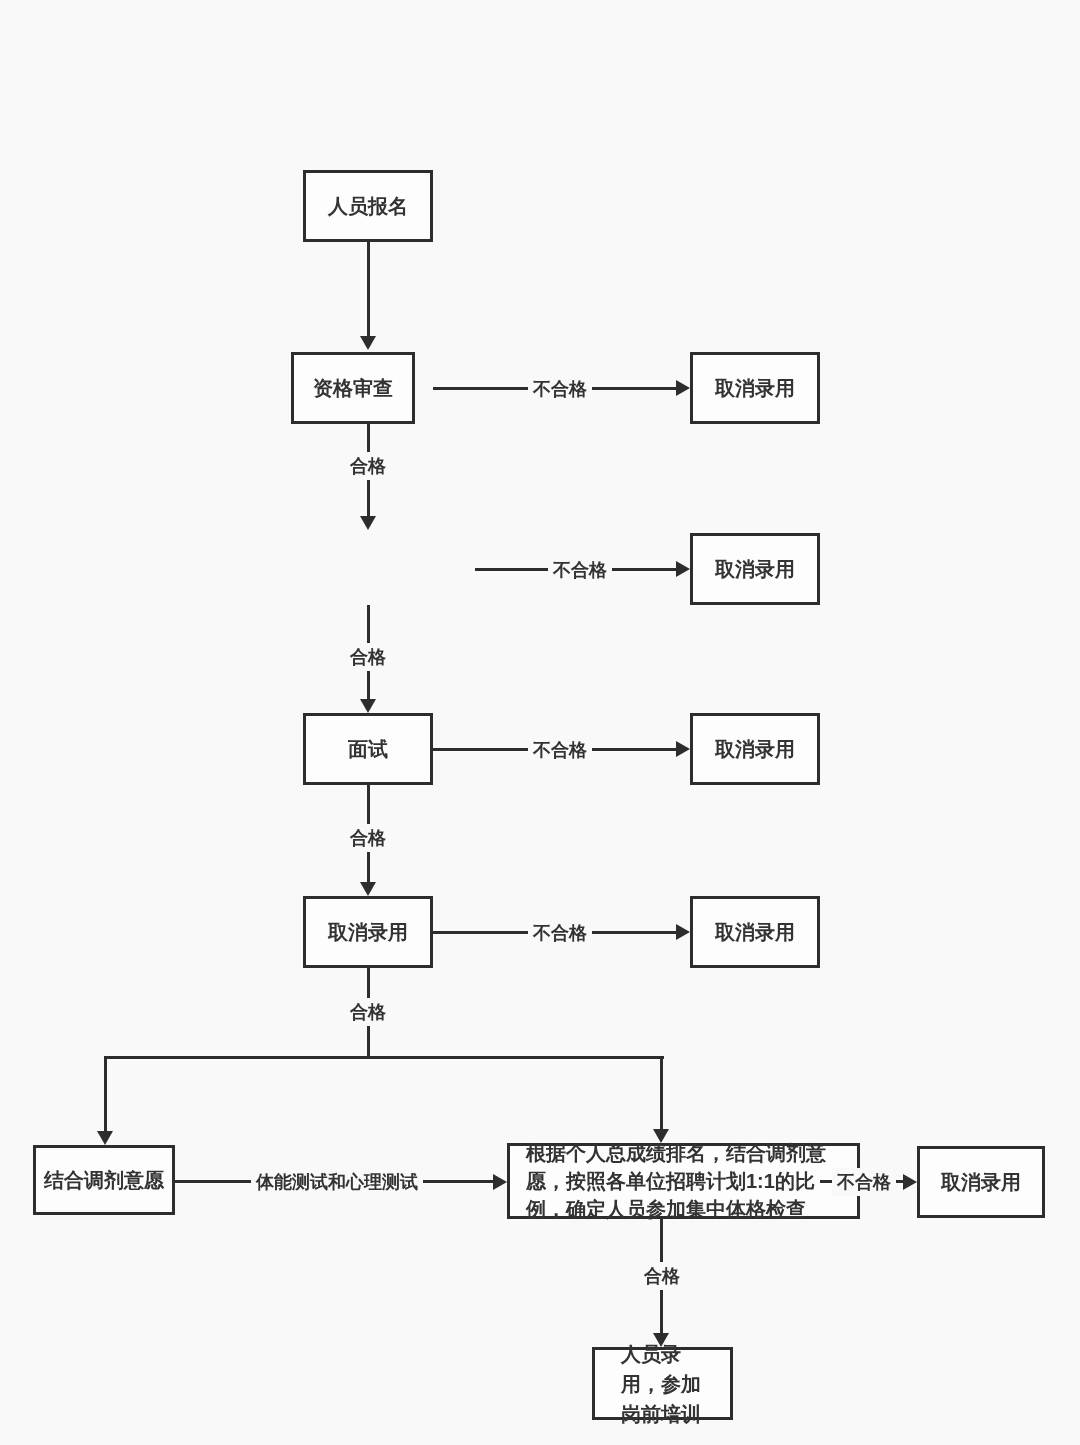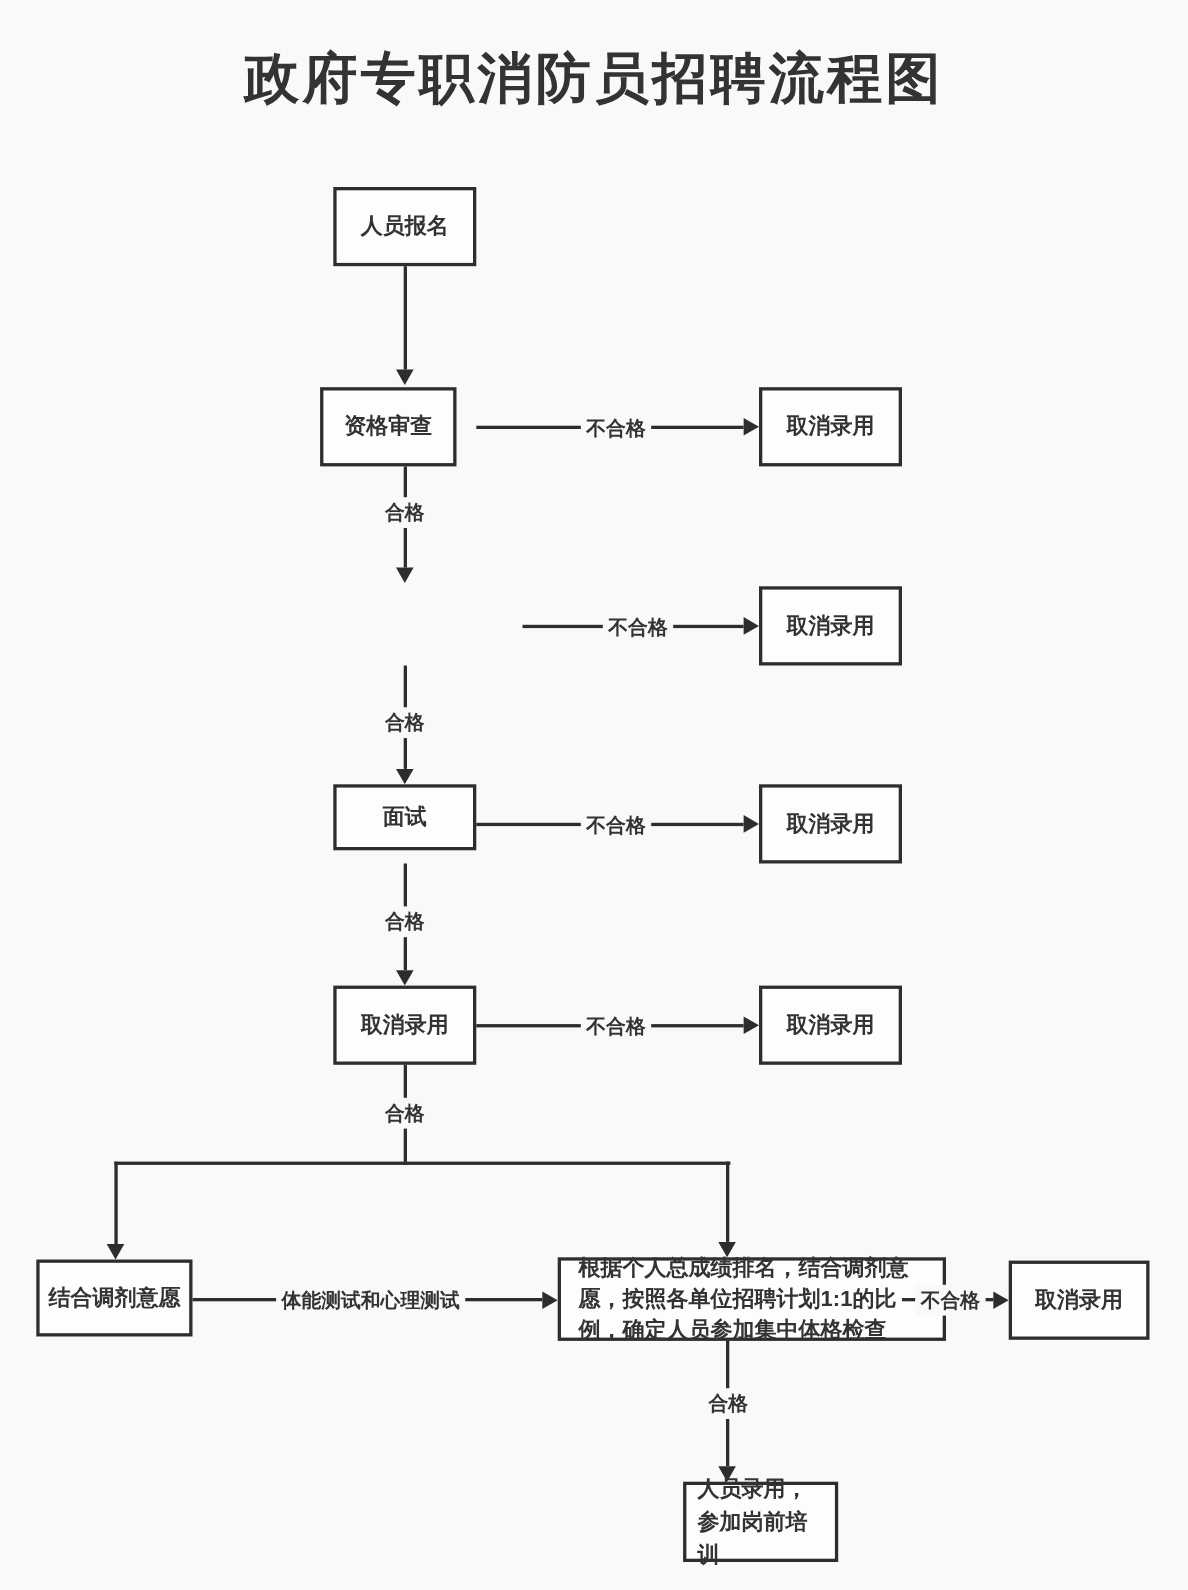--- a/index.html
+++ b/index.html
@@ -33,21 +33,21 @@
     display: flex;
     align-items: center;
     justify-content: center;
     text-align: left;
     font-size: 20px;
     font-weight: bold;
     color: var(--text, #333);
     line-height: 1.5;
   }
   .box.wide { padding: 0 16px; line-height: 1.4; }
-  .box.narrowpad { padding: 0 10px; margin-left: 29px; }
+  .box.narrowpad { padding: 0 26px; }
   .vline, .hline { position: absolute; background: var(--line, #2d2d2d); }
   .vline { width: 3px; }
   .hline { height: 3px; }
   .arrow-down {
     position: absolute; width: 0; height: 0;
     border-left: 8px solid transparent;
     border-right: 8px solid transparent;
     border-top: 14px solid var(--line, #2d2d2d);
   }
   .arrow-right {
@@ -66,21 +66,20 @@
     color: var(--text, #333);
     white-space: nowrap;
     z-index: 2;
   }
 </style>
 </head>
 <body>
 
 <div class="canvas">
 
-  <div class="title">政府专职消防员招聘流程图</div>
 
   <div class="box" style="left:303px;top:170px;width:130px;height:72px">人员报名</div>
 
   <div class="vline" style="left:367px;top:242px;height:94px"></div>
   <div class="arrow-down" style="left:360px;top:336px"></div>
 
   <div class="box" style="left:291px;top:352px;width:124px;height:72px">资格审查</div>
 
   <div class="hline" style="left:433px;top:387px;width:243px"></div>
   <div class="arrow-right" style="left:676px;top:380px"></div>
@@ -94,21 +93,21 @@
 
   <div class="hline" style="left:475px;top:568px;width:201px"></div>
   <div class="arrow-right" style="left:676px;top:561px"></div>
   <div class="edge-label" style="left:580px;top:570px">不合格</div>
   <div class="box" style="left:690px;top:533px;width:130px;height:72px">取消录用</div>
 
   <div class="vline" style="left:367px;top:605px;height:94px"></div>
   <div class="arrow-down" style="left:360px;top:699px"></div>
   <div class="edge-label" style="left:368px;top:657px">合格</div>
 
-  <div class="box" style="left:303px;top:713px;width:130px;height:60px">面试</div>
+  <div class="box" style="left:303px;top:713px;width:130px;height:72px">面试</div>
 
   <div class="hline" style="left:433px;top:748px;width:243px"></div>
   <div class="arrow-right" style="left:676px;top:741px"></div>
   <div class="edge-label" style="left:560px;top:750px">不合格</div>
   <div class="box" style="left:690px;top:713px;width:130px;height:72px">取消录用</div>
 
   <div class="vline" style="left:367px;top:785px;height:97px"></div>
   <div class="arrow-down" style="left:360px;top:882px"></div>
   <div class="edge-label" style="left:368px;top:838px">合格</div>
 

